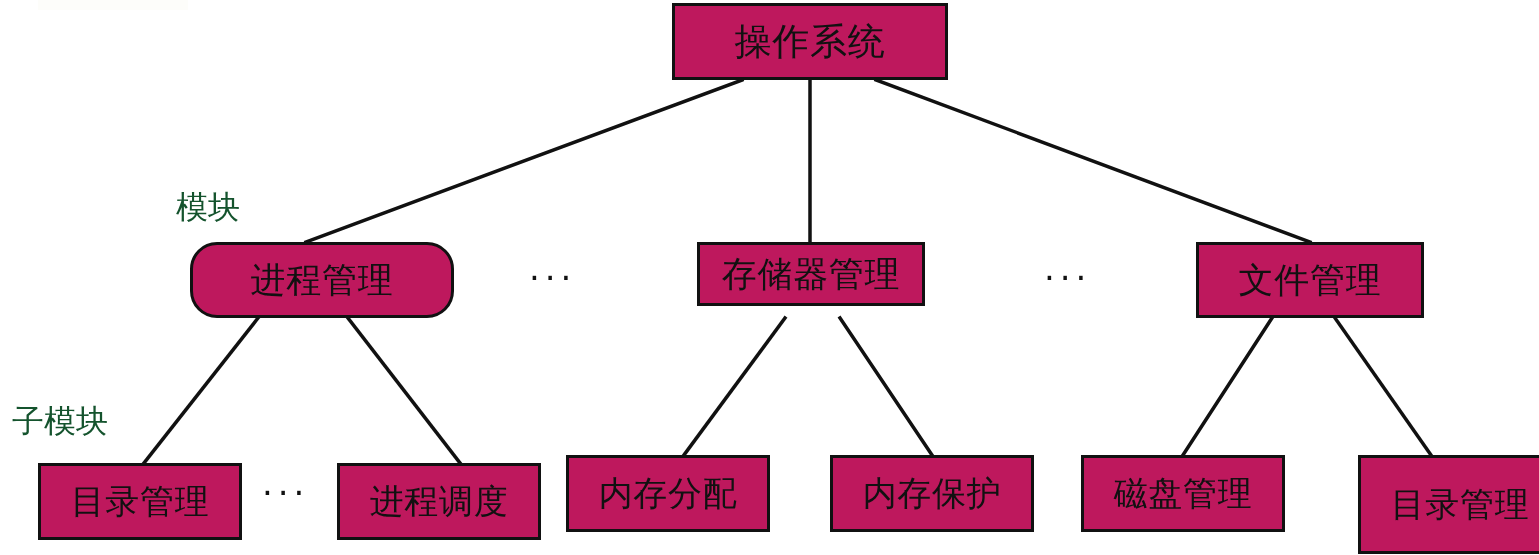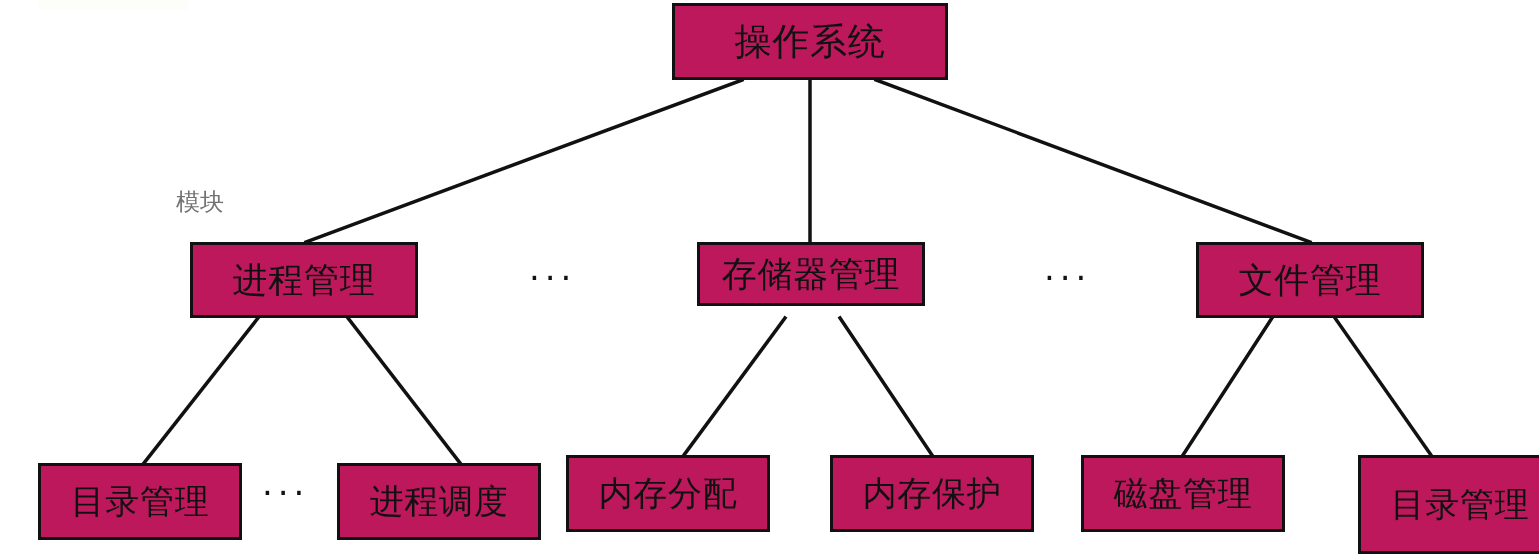--- a/index.html
+++ b/index.html
@@ -42,22 +42,22 @@
   }
   .node-module {
     font-size: 35px;
   }
   .node-sub {
     font-size: 34px;
     border-width: 3px;
   }
   .side-label {
     position: absolute;
-    color: #737373;
-    font-size: 24px;
+    color: #14532d;
+    font-size: 32px;
     white-space: nowrap;
     z-index: 4;
   }
   .ellipsis {
     position: absolute;
     color: #111111;
     font-size: 34px;
     letter-spacing: 5px;
     white-space: nowrap;
     z-index: 4;
@@ -92,23 +92,24 @@
         <line x1="1335" y1="318" x2="1431" y2="455" stroke="#111111"></line>
       </g>
   </svg>
 
   <div class="node-box node-root" style="left: 672px; top: 3px; width: 276px; height: 77px;">
     <span>操作系统</span>
   </div>
 
   <div class="side-label" style="left: 176px; top: 186px;">模块</div>
 
+  <div class="side-label" style="left: 12px; top: 400px;">子模块</div>
 
   <div id="node-layer">
-      <div class="node-box node-module" style="left: 190px; top: 242px; width: 228px; height: 76px;">
+      <div class="node-box node-module" style="left: 190px; top: 242px; width: 264px; height: 76px; border-radius: 27px;">
         <span>进程管理</span>
       </div>
       <div class="node-box node-module" style="left: 697px; top: 242px; width: 228px; height: 64px; font-family: Liberation Mono, monospace;">
         <span>存储器管理</span>
       </div>
       <div class="node-box node-module" style="left: 1196px; top: 242px; width: 228px; height: 76px;">
         <span>文件管理</span>
       </div>
       <div class="node-box node-sub" style="left: 38px; top: 463px; width: 204px; height: 77px;">
         <span>目录管理</span>

